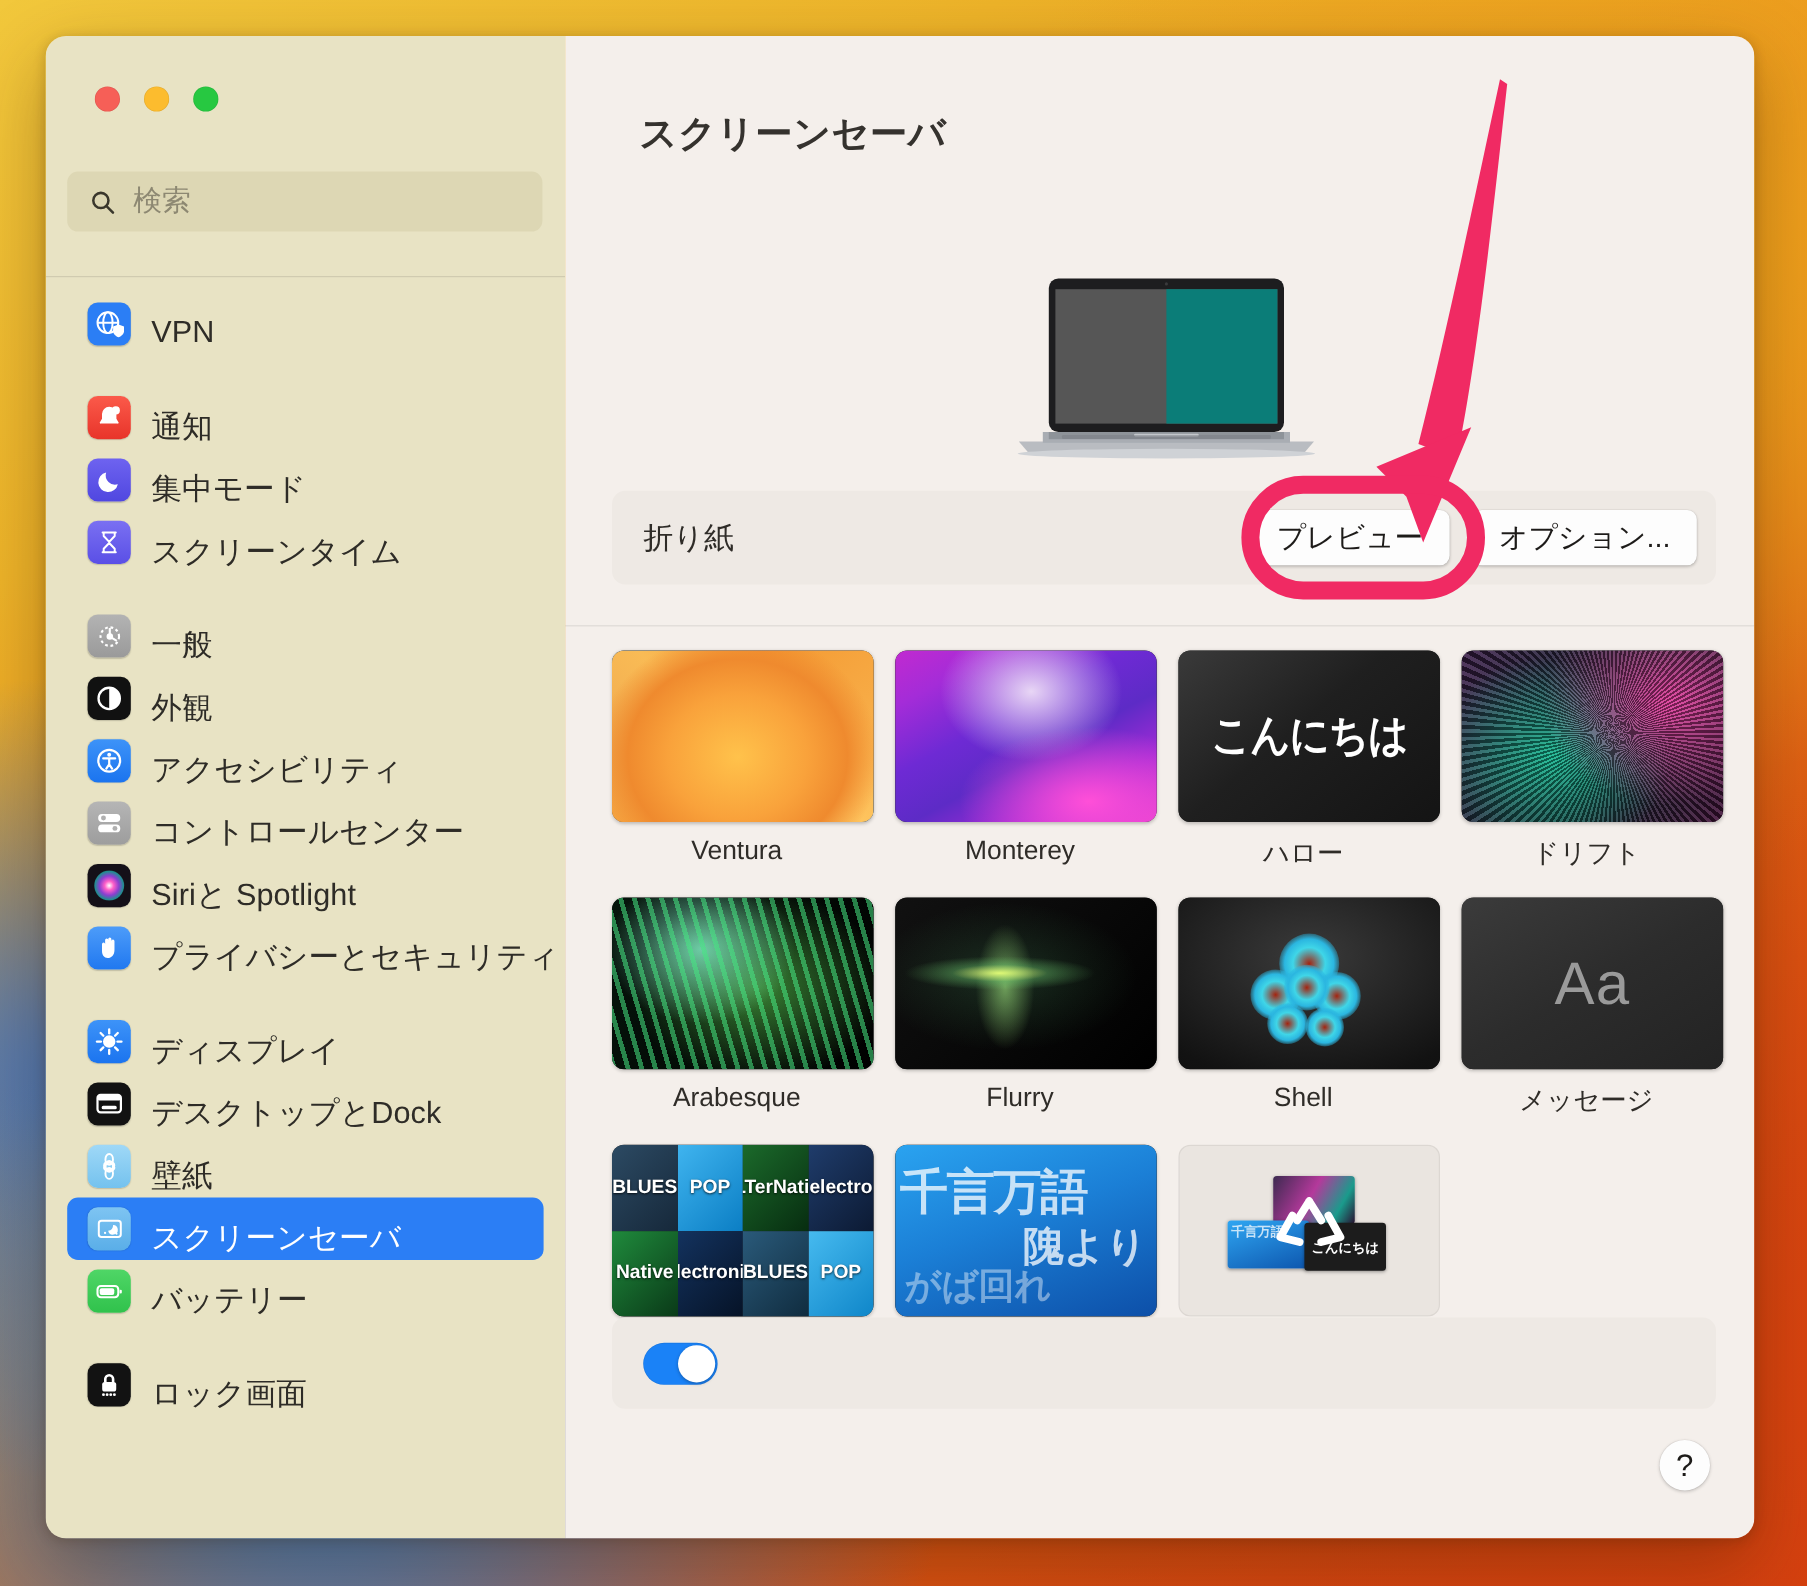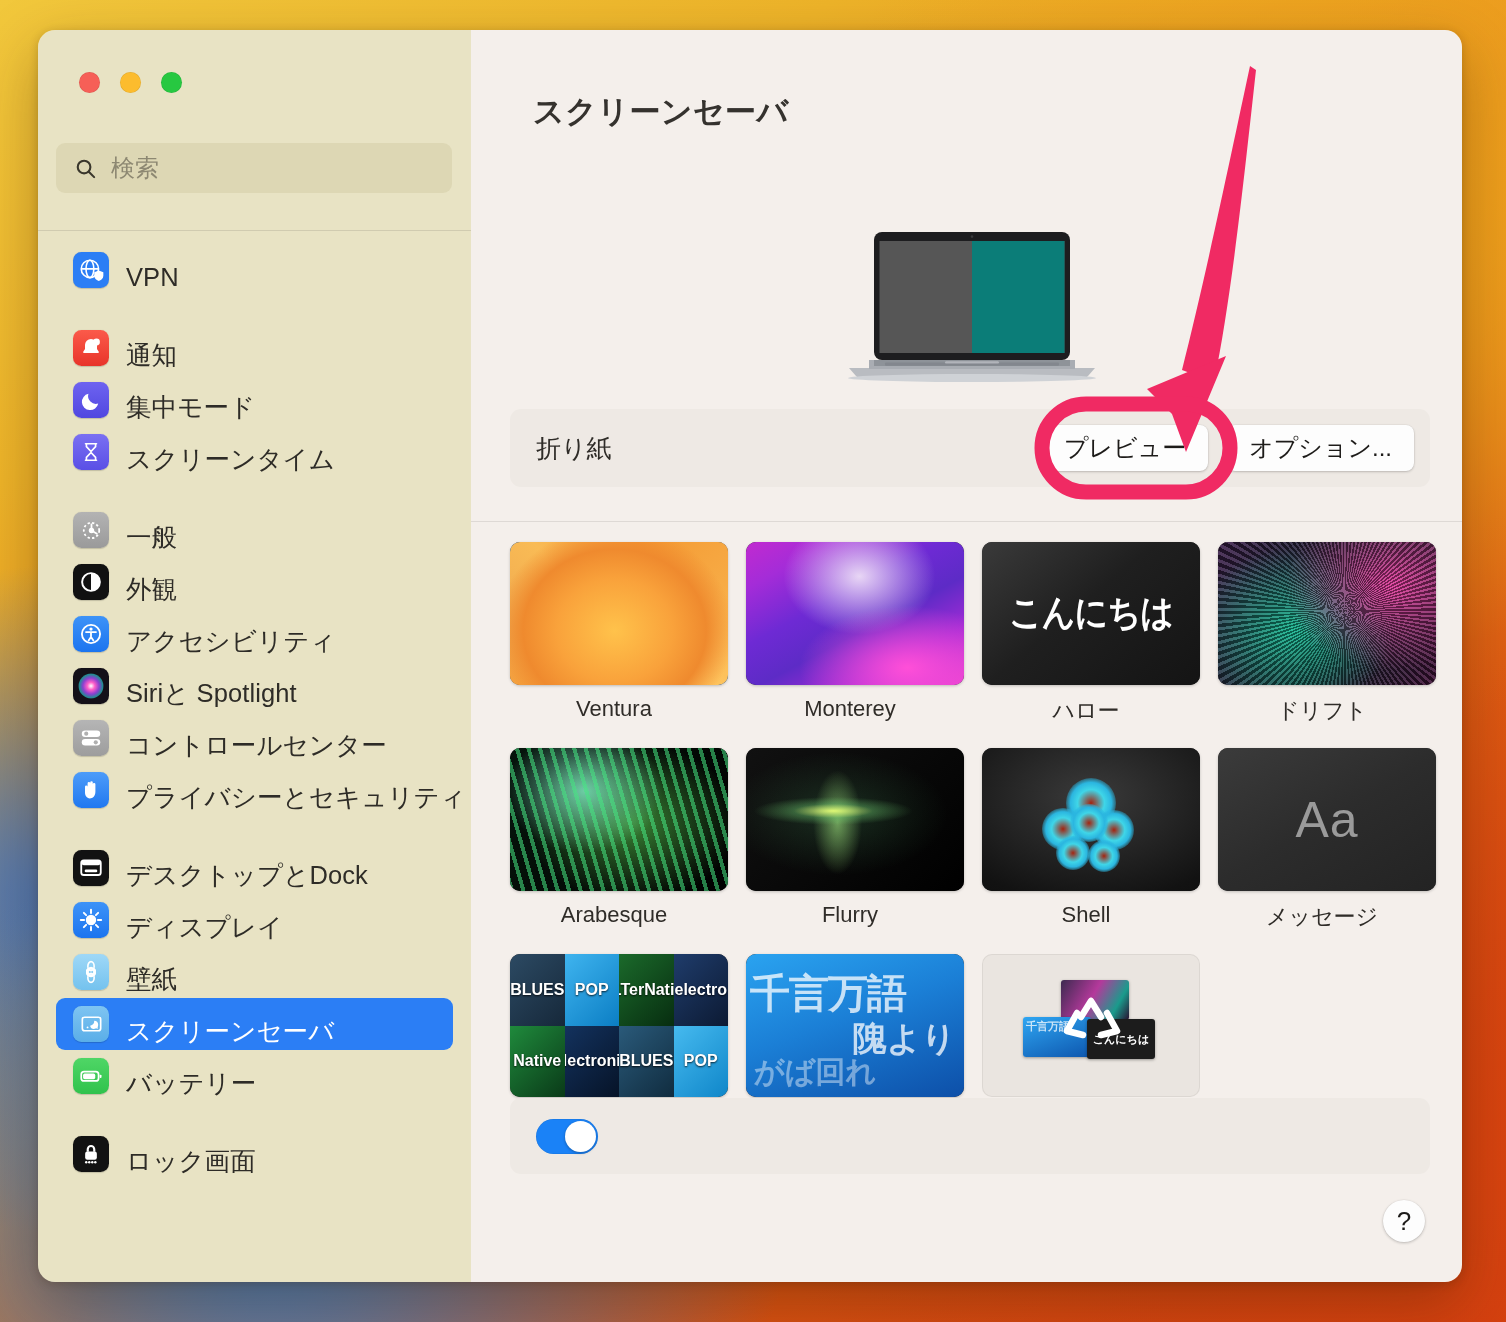--- a/index.html
+++ b/index.html
@@ -373,88 +373,88 @@
           <svg width="26" height="26" viewBox="0 0 24 24" fill="none" stroke="#fff" stroke-width="1.7" stroke-linecap="round">
             <circle cx="12" cy="12" r="8.4"></circle>
             <circle cx="12" cy="7.4" r="1.5" fill="#fff" stroke="none"></circle>
             <path d="M7.4 10.2h9.2M12 10.6v4.2M12 14.8l-2.2 3.2M12 14.8l2.2 3.2"></path>
           </svg>
         </span>
         <span class="nav-label">アクセシビリティ</span>
       </div>
 
       <div class="nav-item">
+        <span class="ico" style="background:linear-gradient(180deg,#b5b5b5,#9d9d9d)">
+          <svg width="26" height="26" viewBox="0 0 24 24">
+            <rect x="3.5" y="5" width="17" height="6" rx="3" fill="#fff"></rect>
+            <circle cx="7.6" cy="8" r="1.9" fill="#b0b0b0"></circle>
+            <rect x="3.5" y="13" width="17" height="6" rx="3" fill="#fff"></rect>
+            <circle cx="16.4" cy="16" r="1.9" fill="#b0b0b0"></circle>
+          </svg>
+        </span>
+        <span class="nav-label">コントロールセンター</span>
+      </div>
+
+      <div class="nav-item">
         <span class="ico" style="background:#141018">
           <svg width="30" height="30" viewBox="0 0 30 30">
             <defs>
               <radialGradient id="sg" cx="50%" cy="50%" r="58%">
                 <stop offset="0%" stop-color="#fff"></stop>
                   <stop offset="26%" stop-color="#ff5fc8"></stop>
                 <stop offset="56%" stop-color="#8b3fd0"></stop>
                   <stop offset="82%" stop-color="#1f8f8f"></stop>
                 <stop offset="100%" stop-color="#2a1030"></stop>
               </radialGradient>
             </defs>
             <circle cx="15" cy="15" r="12.5" fill="url(#sg)"></circle>
           </svg>
         </span>
         <span class="nav-label">Siriと Spotlight</span>
       </div>
 
       <div class="nav-item">
-        <span class="ico" style="background:linear-gradient(180deg,#b5b5b5,#9d9d9d)">
-          <svg width="26" height="26" viewBox="0 0 24 24">
-            <rect x="3.5" y="5" width="17" height="6" rx="3" fill="#fff"></rect>
-            <circle cx="7.6" cy="8" r="1.9" fill="#b0b0b0"></circle>
-            <rect x="3.5" y="13" width="17" height="6" rx="3" fill="#fff"></rect>
-            <circle cx="16.4" cy="16" r="1.9" fill="#b0b0b0"></circle>
-          </svg>
-        </span>
-        <span class="nav-label">コントロールセンター</span>
-      </div>
-
-      <div class="nav-item">
         <span class="ico" style="background:linear-gradient(180deg,#4d9cf9,#2078f0)">
           <svg width="24" height="24" viewBox="0 0 24 24" fill="#fff">
             <path d="M6 12.4V8.8a1.3 1.3 0 0 1 2.6 0V5.3a1.3 1.3 0 0 1 2.6 0v3.5V4.6a1.3 1.3 0 0 1 2.6 0v4.2V6.3a1.3 1.3 0 0 1 2.6 0v7.4c0 4.2-2.6 6.7-5.6 6.7S6 17.8 6 14.6z"></path>
           </svg>
         </span>
         <span class="nav-label">プライバシーとセキュリティ</span>
       </div>
 
       <div class="nav-gap"></div>
-
-      <div class="nav-item">
-        <span class="ico" style="background:#121212">
-          <svg width="26" height="26" viewBox="0 0 24 24">
-            <rect x="3" y="5" width="18" height="13.5" rx="2.4" fill="none" stroke="#fff" stroke-width="1.7"></rect>
-            <rect x="3" y="5" width="18" height="4.4" rx="2.2" fill="#fff"></rect>
-            <rect x="6.2" y="13.4" width="11.6" height="2.6" rx="1.2" fill="#fff"></rect>
-          </svg>
-        </span>
-        <span class="nav-label">デスクトップとDock</span>
-      </div>
 
       <div class="nav-item">
         <span class="ico" style="background:linear-gradient(180deg,#3d93f8,#1b74ef)">
           <svg width="26" height="26" viewBox="0 0 24 24" fill="none" stroke="#fff" stroke-width="1.8" stroke-linecap="round">
             <circle cx="12" cy="12" r="3.9" fill="#fff"></circle>
             <g>
                 <line x1="12" y1="2.6" x2="12" y2="5.6"></line>
                 <line x1="12" y1="18.4" x2="12" y2="21.4"></line>
             <line x1="2.6" y1="12" x2="5.6" y2="12"></line>
                 <line x1="18.4" y1="12" x2="21.4" y2="12"></line>
             <line x1="5.4" y1="5.4" x2="7.5" y2="7.5"></line>
                 <line x1="16.5" y1="16.5" x2="18.6" y2="18.6"></line>
             <line x1="5.4" y1="18.6" x2="7.5" y2="16.5"></line>
                 <line x1="16.5" y1="7.5" x2="18.6" y2="5.4"></line>
               </g>
           </svg>
         </span>
         <span class="nav-label">ディスプレイ</span>
+      </div>
+
+      <div class="nav-item">
+        <span class="ico" style="background:#121212">
+          <svg width="26" height="26" viewBox="0 0 24 24">
+            <rect x="3" y="5" width="18" height="13.5" rx="2.4" fill="none" stroke="#fff" stroke-width="1.7"></rect>
+            <rect x="3" y="5" width="18" height="4.4" rx="2.2" fill="#fff"></rect>
+            <rect x="6.2" y="13.4" width="11.6" height="2.6" rx="1.2" fill="#fff"></rect>
+          </svg>
+        </span>
+        <span class="nav-label">デスクトップとDock</span>
       </div>
 
       <div class="nav-item">
         <span class="ico" style="background:linear-gradient(180deg,#9fd8f7,#74c2ee)">
           <svg width="26" height="26" viewBox="0 0 24 24" fill="none" stroke="#fff" stroke-width="1.5">
             <circle cx="12" cy="12" r="3"></circle>
             <g>
                 <ellipse cx="12" cy="6.6" rx="2.9" ry="4.2"></ellipse>
                 <ellipse cx="12" cy="17.4" rx="2.9" ry="4.2"></ellipse>
             <ellipse cx="12" cy="12" rx="4.2" ry="2.9" transform="rotate(30 12 12)"></ellipse>

